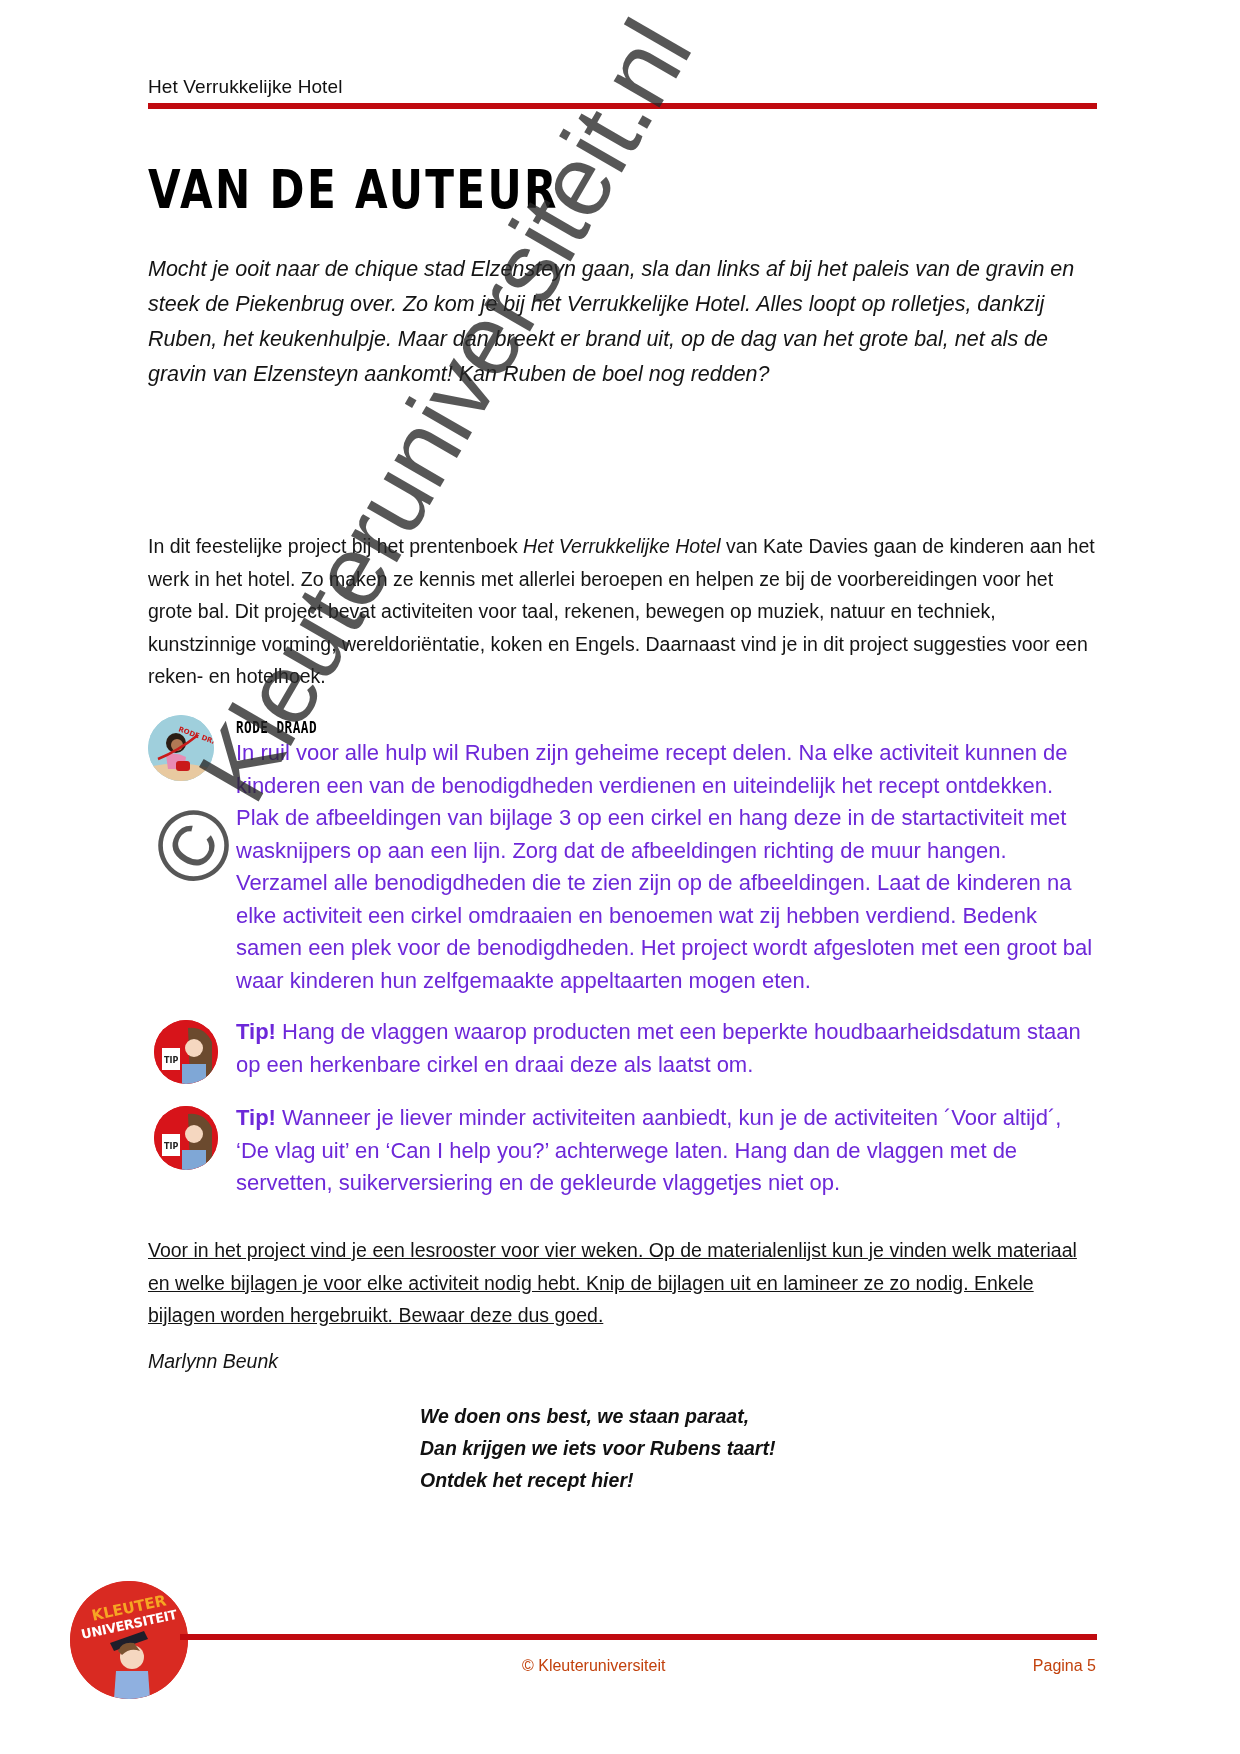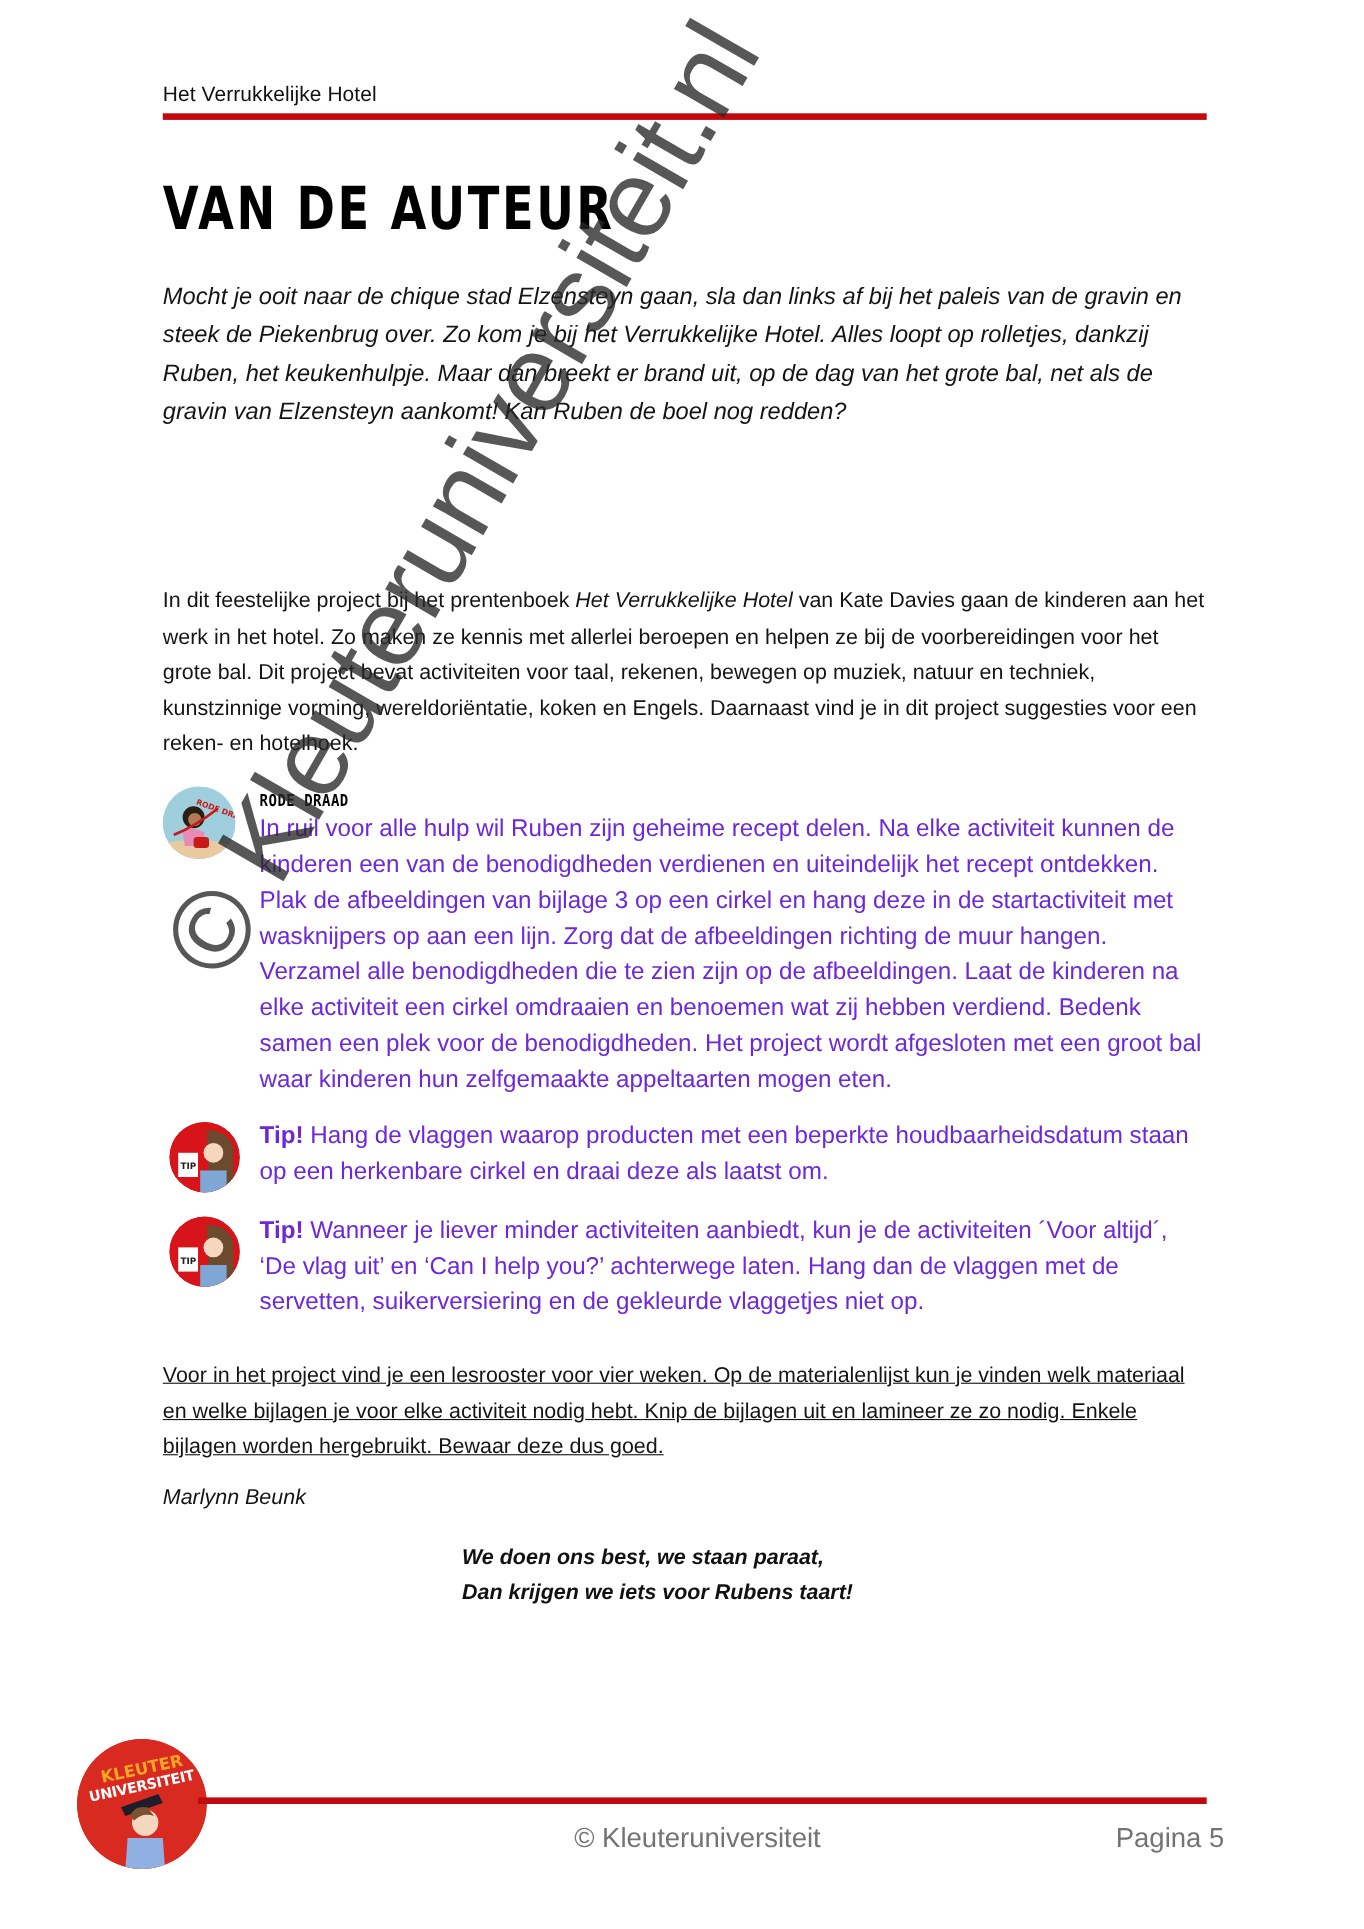--- a/index.html
+++ b/index.html
@@ -63,24 +63,24 @@
     position: absolute; left: 148px; top: 1350px;
     font-style: italic; font-size: 19.5px; color: #141414;
   }
   .poem {
     position: absolute; left: 420px; width: 400px; top: 1400px;
     text-align: left; font-style: italic; font-weight: bold;
     font-size: 19.5px; line-height: 32px; color: #111;
   }
 
   .footer-text {
-    position: absolute; top: 1657px; font-size: 25px; color: #737373;
+    position: absolute; top: 1657px; font-size: 16px; color: #c2410c;
   }
   .footer-copy { left: 522px; }
-  .footer-page { right: 127px; text-align: right; }
+  .footer-page { right: 144px; text-align: right; }
 
   .logo {
     position: absolute; left: 70px; top: 1581px; width: 118px; height: 118px;
     border-radius: 50%; background: #d92a22; overflow: hidden;
   }
   .logo .t1, .logo .t2 {
     position: absolute; width: 100%; text-align: center; font-weight: bold;
     font-family: "DejaVu Sans", sans-serif; transform: rotate(-12deg);
   }
   .logo .t1 { top: 18px; color: #f6a623; font-size: 15px; }
@@ -154,20 +154,21 @@
     <div class="content"><span class="bold">Tip!</span><span> Wanneer je liever minder activiteiten aanbiedt, kun je de activiteiten ´Voor altijd´, ‘De vlag uit’ en ‘Can I help you?’ achterwege laten. Hang dan de vlaggen met de servetten, suikerversiering en de gekleurde vlaggetjes niet op.</span></div>
   </div>
 
   <div class="para p3">Voor in het project vind je een lesrooster voor vier weken. Op de materialenlijst kun je vinden welk materiaal en welke bijlagen je voor elke activiteit nodig hebt. Knip de bijlagen uit en lamineer ze zo nodig. Enkele bijlagen worden hergebruikt. Bewaar deze dus goed.</div>
 
   <div class="author">Marlynn Beunk</div>
 
   <div class="poem">
     <div>We doen ons best, we staan paraat,</div>
     <div>Dan krijgen we iets voor Rubens taart!</div>
+    <div>Ontdek het recept hier!</div>
   </div>
 
   <div class="logo">
     <svg width="118" height="118" viewBox="0 0 118 118" style="position:absolute;left:0;top:0;">
       <circle cx="59" cy="59" r="59" fill="#d92a22"></circle>
       <path d="M40 62 L74 50 L78 58 L44 70Z" fill="#1e1e2a"></path>
       <circle cx="62" cy="76" r="12" fill="#f5d7c0"></circle>
       <path d="M48 70 Q52 60 64 62 L70 70 Q60 66 52 74Z" fill="#7a5230"></path>
       <path d="M46 90 L78 90 L80 118 L44 118Z" fill="#8fb0e0"></path>
     </svg>

